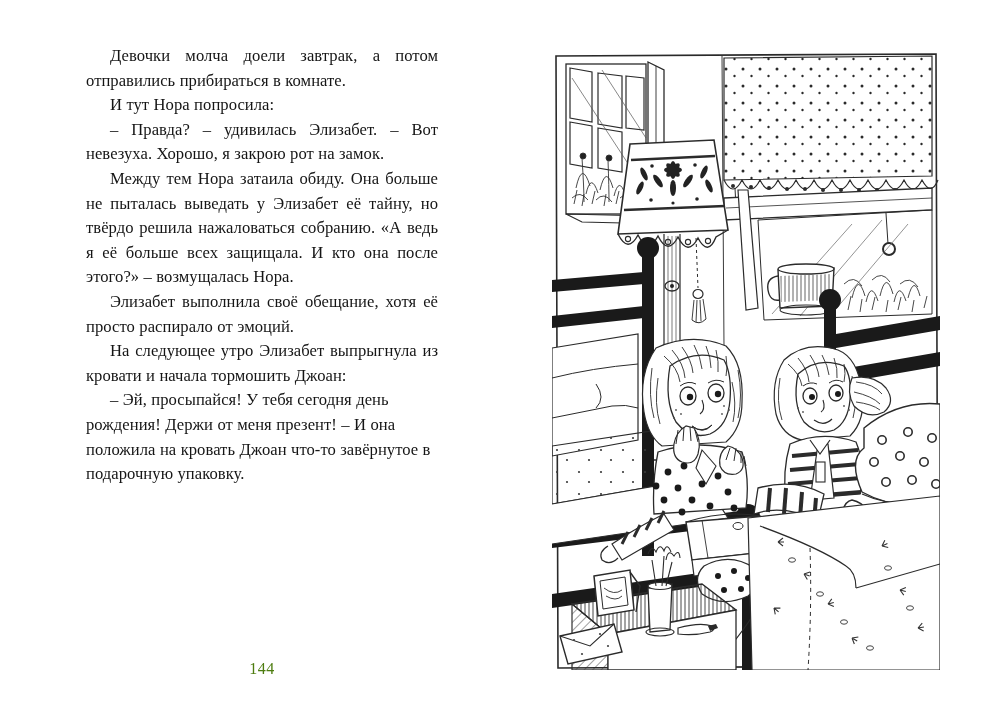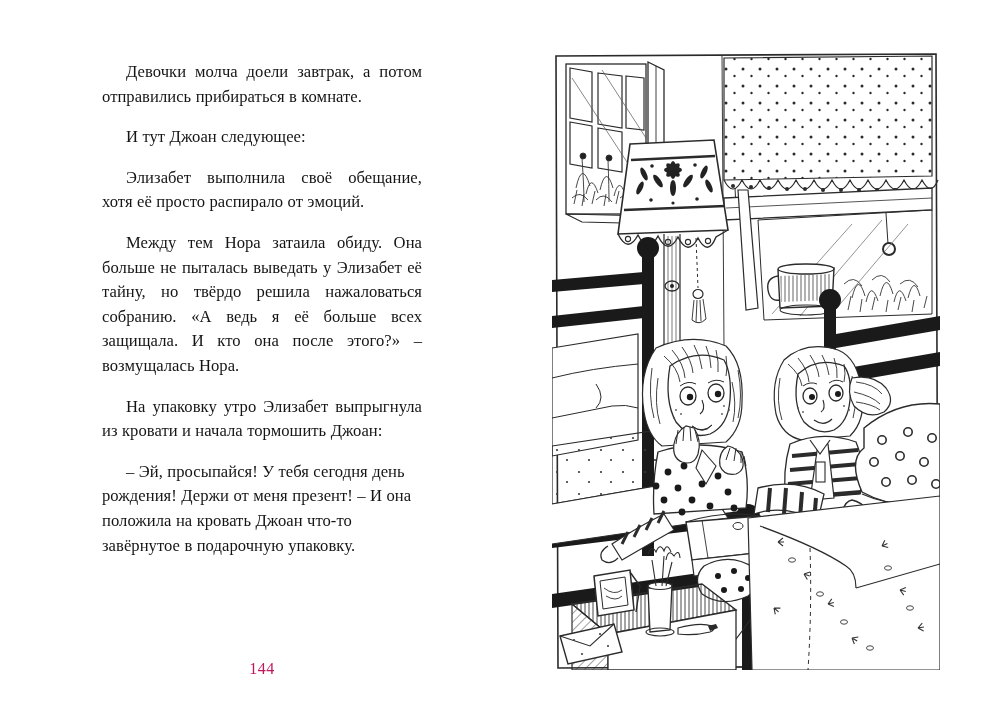--- a/index.html
+++ b/index.html
@@ -22,40 +22,40 @@
   }
   
   #text-page {
     position: absolute;
     left: 86px;
     top: 44px;
     width: 352px;
     height: 600px;
   }
   .para {
-    margin: 16px;
+    margin: 0;
     font-size: 16.6px;
     line-height: 24.6px;
     text-align: justify;
     text-indent: 24px;
     color: #151515;
     letter-spacing: 0.05px;
     word-spacing: 0.2px;
   }
   .para.last-free {
     text-align: left;
   }
   #page-number {
     position: absolute;
     left: 86px;
     top: 660px;
     width: 352px;
     text-align: center;
     font-size: 16px;
-    color: #be185d;
+    color: #4d7c0f;
     letter-spacing: 0.5px;
   }
   
   #illustration-page {
     position: absolute;
     left: 552px;
     top: 48px;
     width: 388px;
     height: 622px;
   }
@@ -65,24 +65,25 @@
     height: 622px;
   }
 </style>
 </head>
 <body>
 
 <div id="page-spread">
 
   <div id="text-page">
     <p class="para">Девочки молча доели завтрак, а потом отправились прибираться в комнате.</p>
-    <p class="para">И тут Джоан следующее:</p>
+    <p class="para">И тут Нора попросила:</p>
+    <p class="para">– Правда? – удивилась Элизабет. – Вот невезуха. Хорошо, я закрою рот на замок.</p>
+    <p class="para">Между тем Нора затаила обиду. Она больше не пыталась выведать у Элизабет её тайну, но твёрдо решила нажаловаться собранию. «А ведь я её больше всех защищала. И кто она после этого?» – возмущалась Нора.</p>
     <p class="para">Элизабет выполнила своё обещание, хотя её просто распирало от эмоций.</p>
-    <p class="para">Между тем Нора затаила обиду. Она больше не пыталась выведать у Элизабет её тайну, но твёрдо решила нажаловаться собранию. «А ведь я её больше всех защищала. И кто она после этого?» – возмущалась Нора.</p>
-    <p class="para">На упаковку утро Элизабет выпрыгнула из кровати и начала тормошить Джоан:</p>
+    <p class="para">На следующее утро Элизабет выпрыгнула из кровати и начала тормошить Джоан:</p>
     <p class="para last-free">– Эй, просыпайся! У тебя сегодня день рождения! Держи от меня презент! – И она положила на кровать Джоан что-то завёрнутое в подарочную упаковку.</p>
   </div>
 
   <div id="page-number">144</div>
 
   <div id="illustration-page">
     <svg id="illustration-svg" viewBox="0 0 388 622" xmlns="http://www.w3.org/2000/svg">
       <defs>
         <pattern id="dotsBlind" width="17" height="17" patternUnits="userSpaceOnUse">
           <circle cx="4" cy="4" r="1.5" fill="#2a2a2a"></circle>

